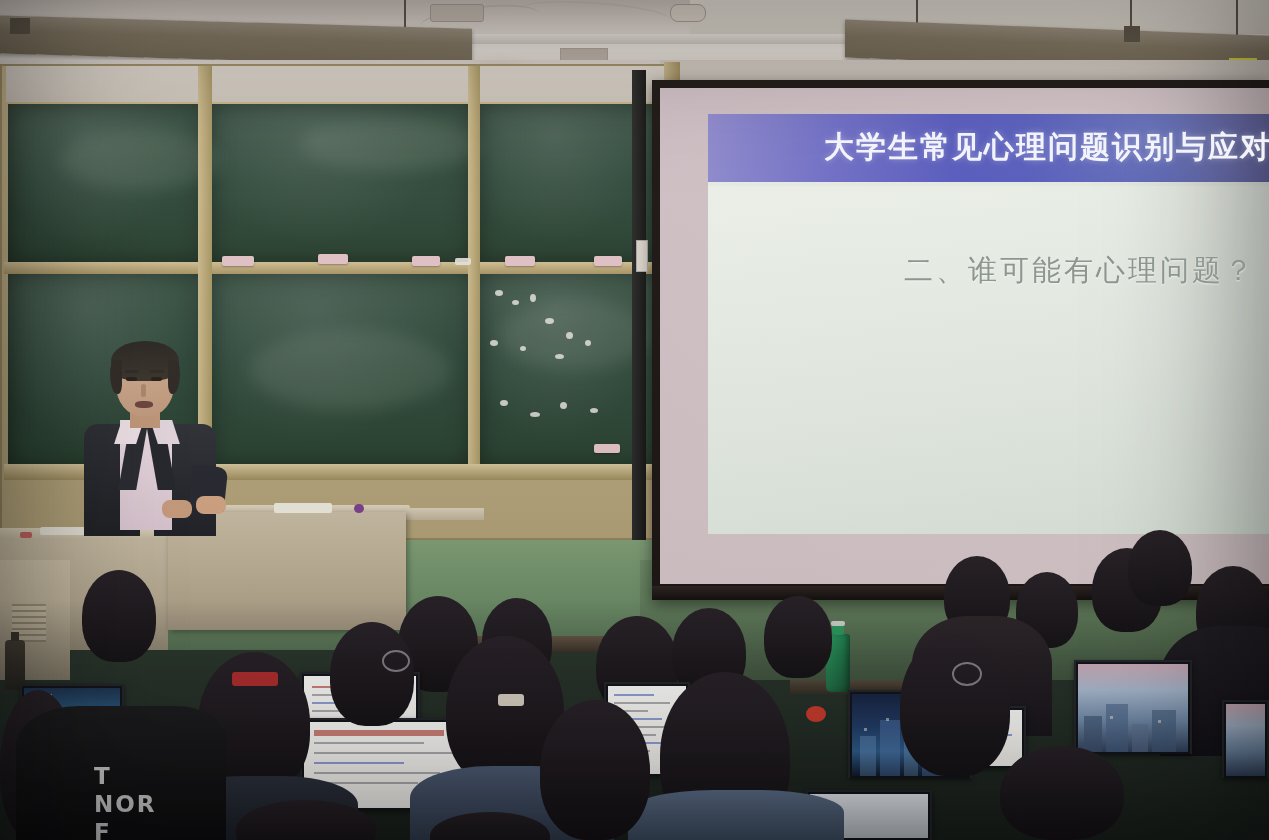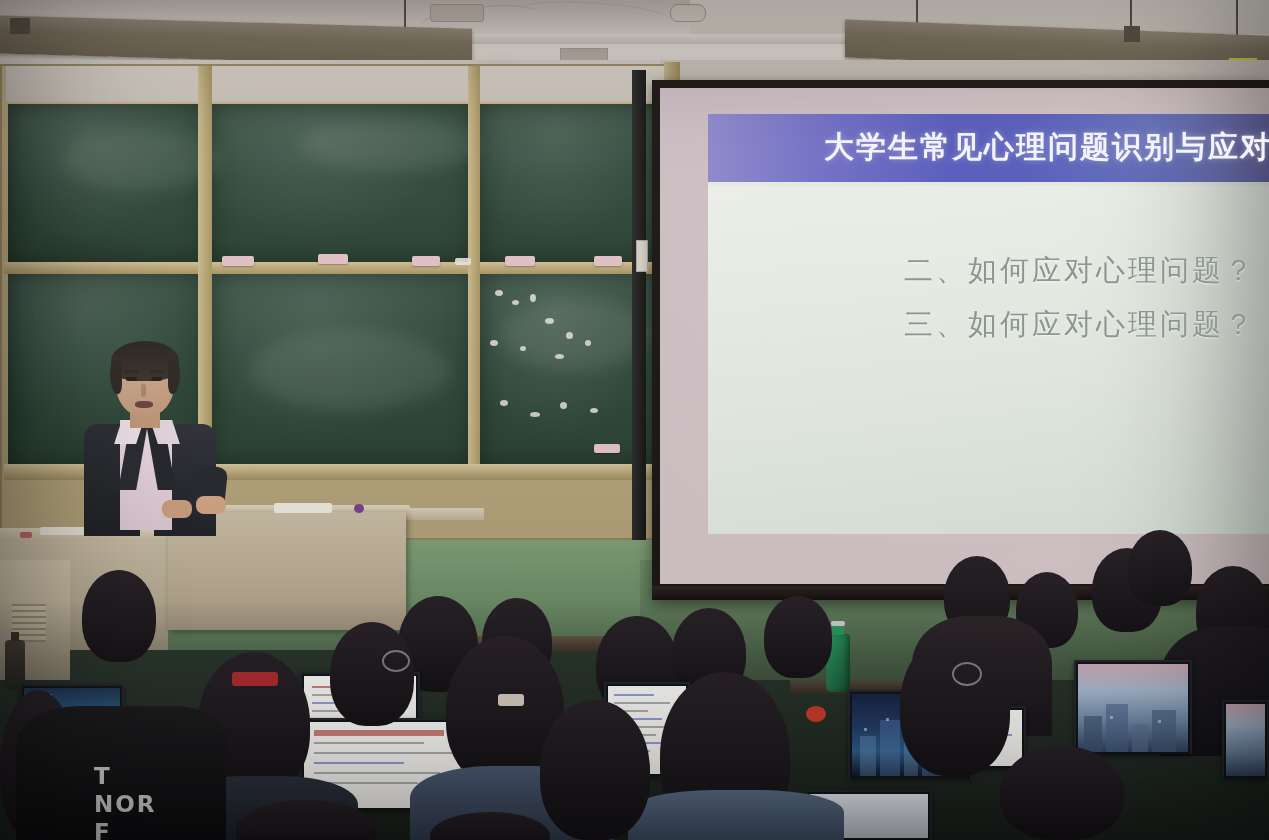--- a/index.html
+++ b/index.html
@@ -291,22 +291,21 @@
   <div class="wall-switch"></div>
 
   <div class="screen-shell">
     <div class="screen-surface">
 
       <div class="slide">
         <div class="slide-title-band"></div>
         <div class="slide-title">大学生常见心理问题识别与应对</div>
         <div class="slide-body"></div>
         <div class="slide-lines">
-          <div class="slide-line">二、如何应对心理问题？</div>
-          <div class="slide-line">三、如何应对心理问题？</div>
+          <div class="slide-line">二、谁可能有心理问题？</div>
         </div>
       </div>
 
     </div>
     <div class="screen-bottom-bar"></div>
   </div>
 
   <div class="desk-left"></div>
   <div class="desk-left-body"></div>
   <div class="cabinet"></div>

